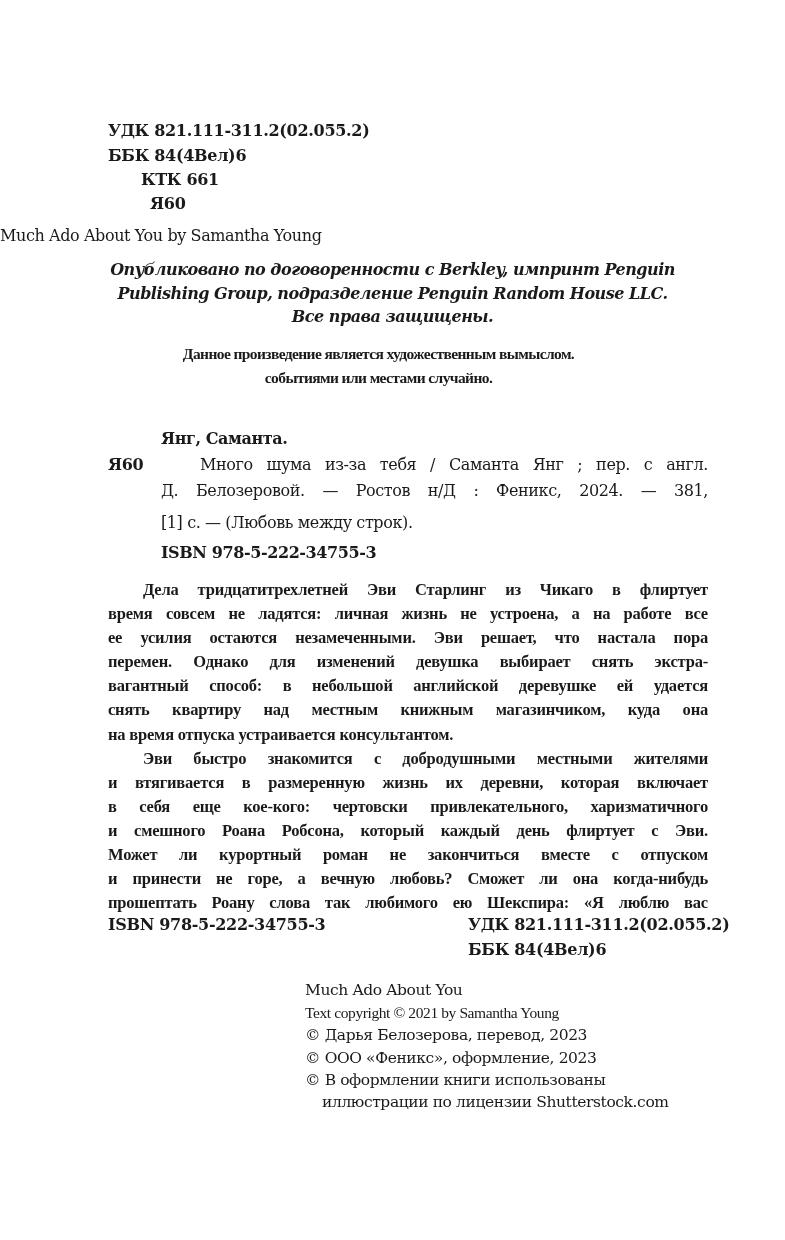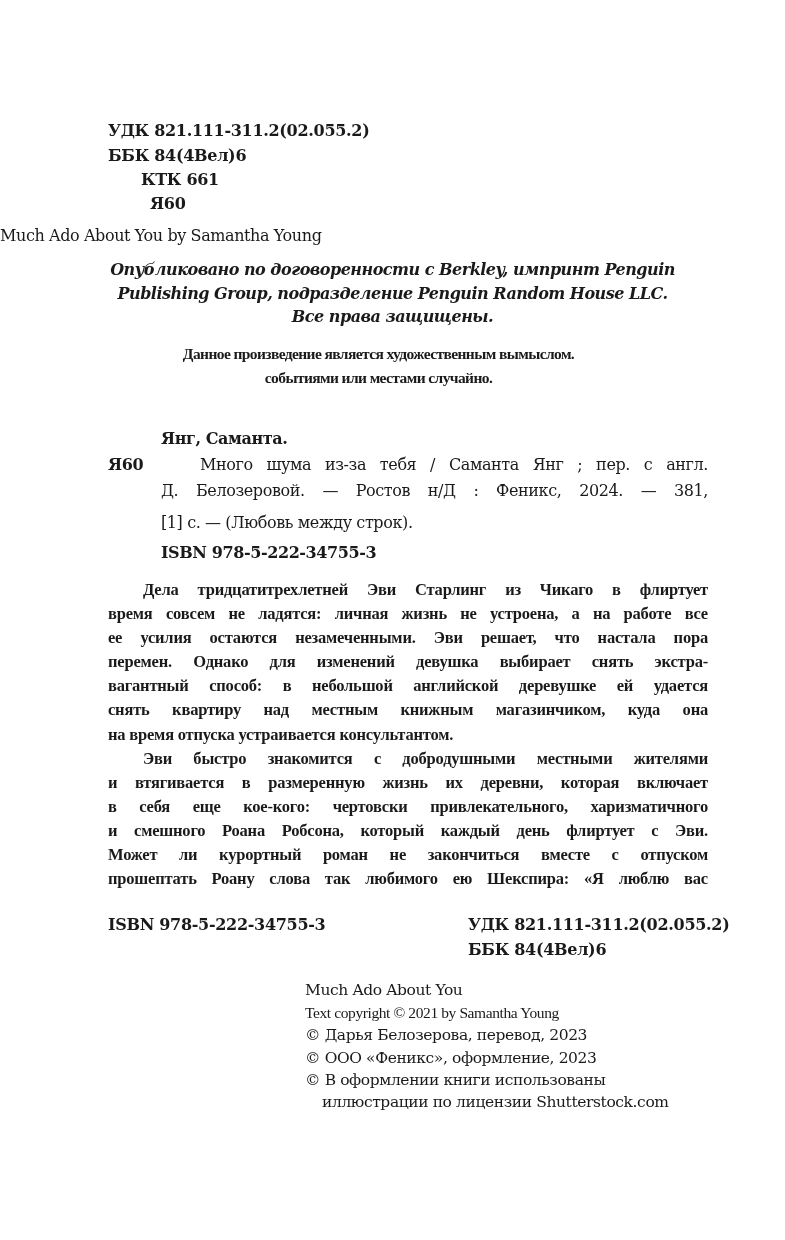--- a/index.html
+++ b/index.html
@@ -76,20 +76,21 @@
     <span class="line">вагантный способ: в небольшой английской деревушке ей удается</span>
     <span class="line">снять квартиру над местным книжным магазинчиком, куда она</span>
     <span class="line last">на время отпуска устраивается консультантом.</span>
   </div>
   <div>
     <span class="line indent">Эви быстро знакомится с добродушными местными жителями</span>
     <span class="line">и втягивается в размеренную жизнь их деревни, которая включает</span>
     <span class="line">в себя еще кое-кого: чертовски привлекательного, харизматичного</span>
     <span class="line">и смешного Роана Робсона, который каждый день флиртует с Эви.</span>
     <span class="line">Может ли курортный роман не закончиться вместе с отпуском</span>
+    <span class="line">и принести не горе, а вечную любовь? Сможет ли она когда-нибудь</span>
     <span class="line">прошептать Роану слова так любимого ею Шекспира: «Я люблю вас</span>
   </div>
 </div>
 
 <div class="abs cls" style="left:108px; top:913px;">ISBN 978-5-222-34755-3</div>
 
 <div>
   <div class="abs cls" style="left:468px; top:913px; font-weight:600;">УДК 821.111-311.2(02.055.2)</div>
   <div class="abs cls" style="left:468px; top:938px; font-weight:600;">ББК 84(4Вел)6</div>
 </div>

